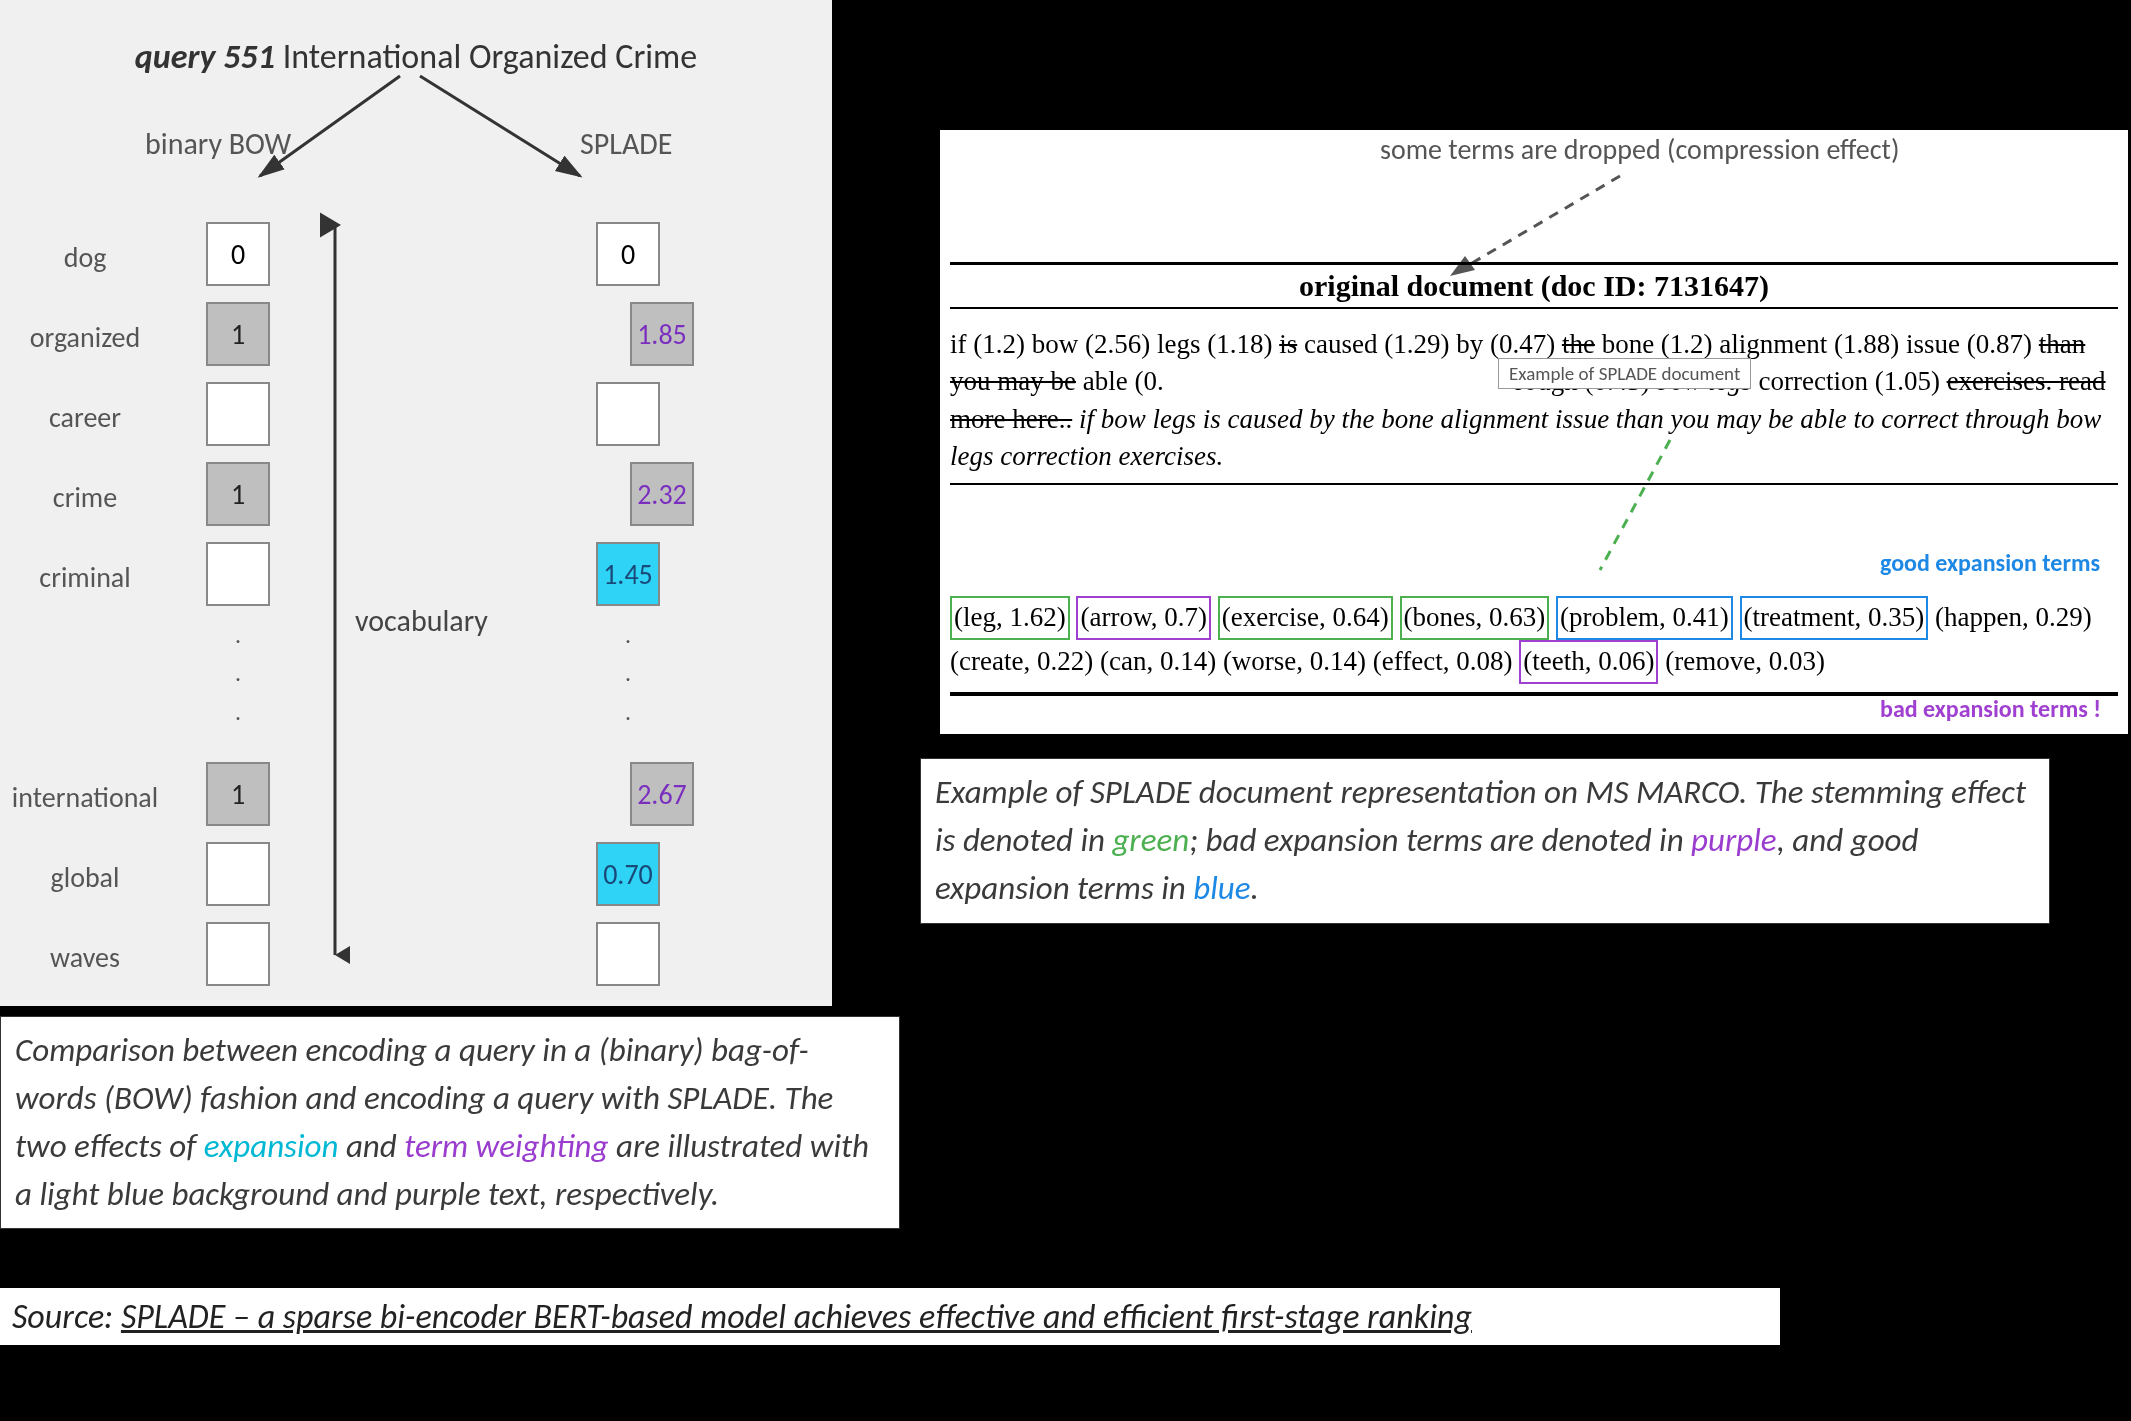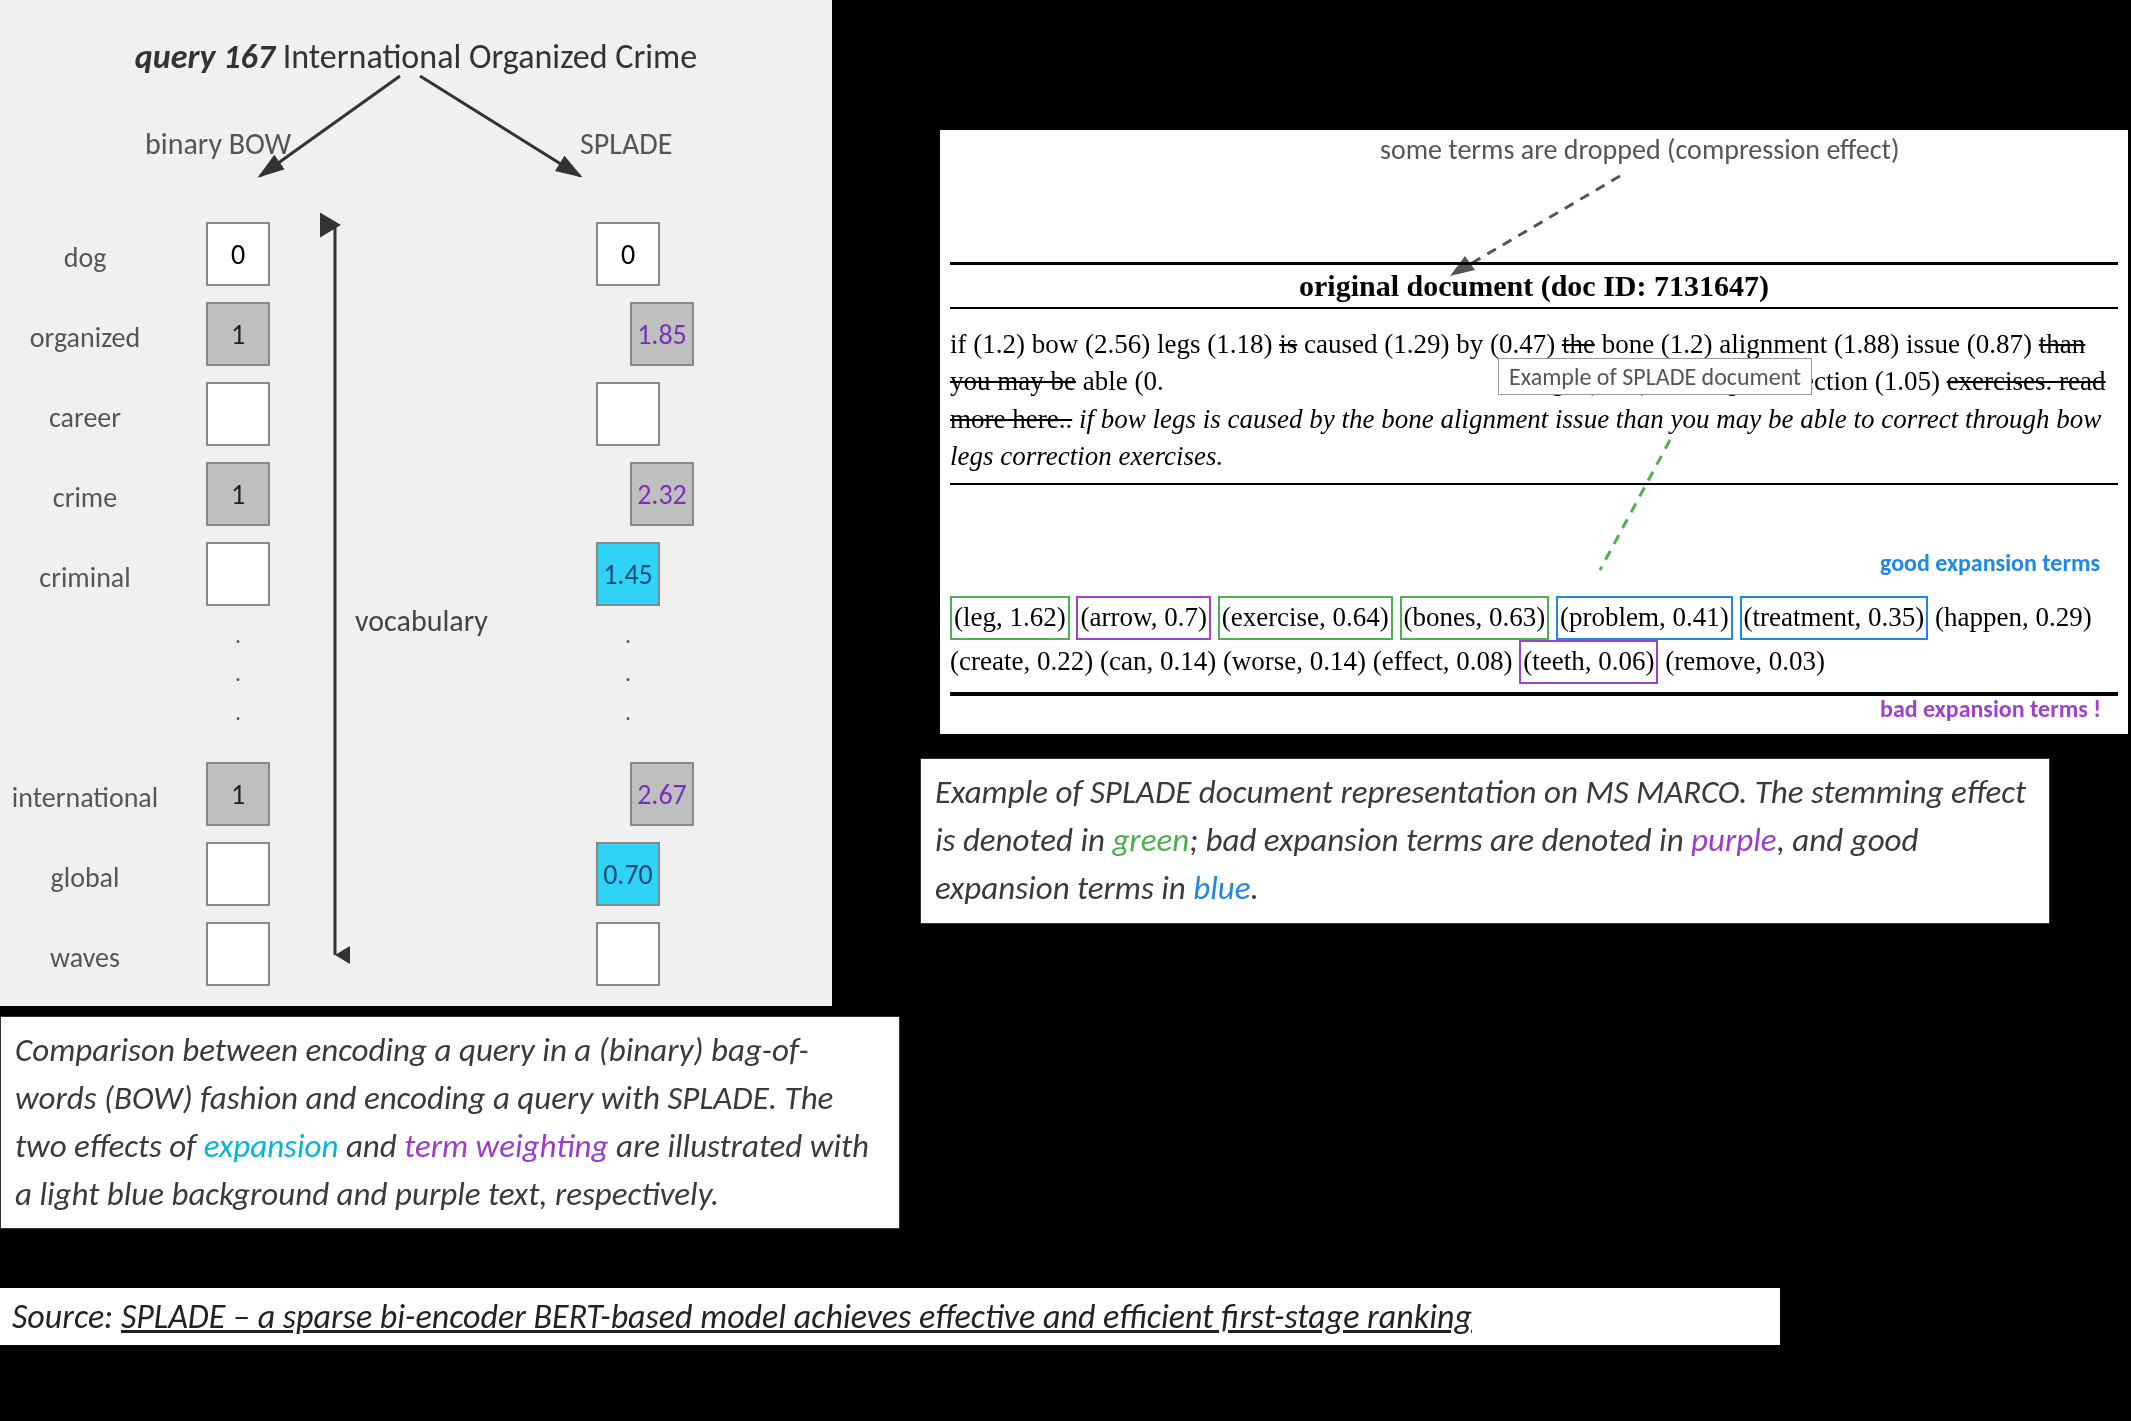--- a/index.html
+++ b/index.html
@@ -73,21 +73,21 @@
   }
   .doc-body {
     position: absolute; left: 10px; top: 196px; right: 10px;
     font-size: 27px; line-height: 1.38;
     border-bottom: 2px solid #000; padding-bottom: 8px;
   }
   .strike { text-decoration: line-through; }
   .tooltip-box {
     position: absolute; left: 558px; top: 228px;
     background: #fff; border: 1px solid #999;
-    font-size: 24px; font-family: Calibri, Arial, sans-serif;
+    font-size: 19px; font-family: Calibri, Arial, sans-serif;
     padding: 3px 10px; color: #555;
   }
   .exp-title-row {
     position: absolute; left: 10px; top: 412px; right: 10px;
     border-bottom: 2px solid #000; padding: 6px 0; height: 44px;
   }
   .exp-title { text-align: center; font-size: 28px; font-weight: bold; display:inline-block; width: 55%; padding-left: 260px;}
   .stemming-label { position: absolute; left: 682px; top: 6px; font-size: 24px; color: #4caf50; font-family: Calibri, Arial, sans-serif; font-weight: 500; }
   .good-label { position: absolute; left: 940px; top: 418px; font-size: 24px; color: #1e88e5; font-family: Calibri, Arial, sans-serif; font-weight: 700; white-space: nowrap; }
   .bad-label { position: absolute; left: 940px; top: 564px; font-size: 24px; color: #a040d0; font-family: Calibri, Arial, sans-serif; font-weight: 600; white-space: nowrap; }
@@ -107,21 +107,21 @@
     padding: 8px 12px; color: #222;
   }
   .source-line .u { text-decoration: underline; }
   svg.diag-svg { position: absolute; }
 </style>
 </head>
 <body>
 
 <div class="left-panel">
   <div class="query-title">
-    <span class="q">query 167</span>
+    <span class="q">query 551</span>
     <span>International Organized Crime</span>
   </div>
   <div class="col-header bow">binary BOW</div>
   <div class="col-header spl">SPLADE</div>
 
   <svg class="diag-svg" style="left:200px;top:66px;" width="420" height="130">
     <defs>
         <marker id="ah" markerWidth="10" markerHeight="10" refX="8" refY="3" orient="auto">
           <path d="M0,0 L0,6 L9,3 z" fill="#333"></path>
         </marker>

